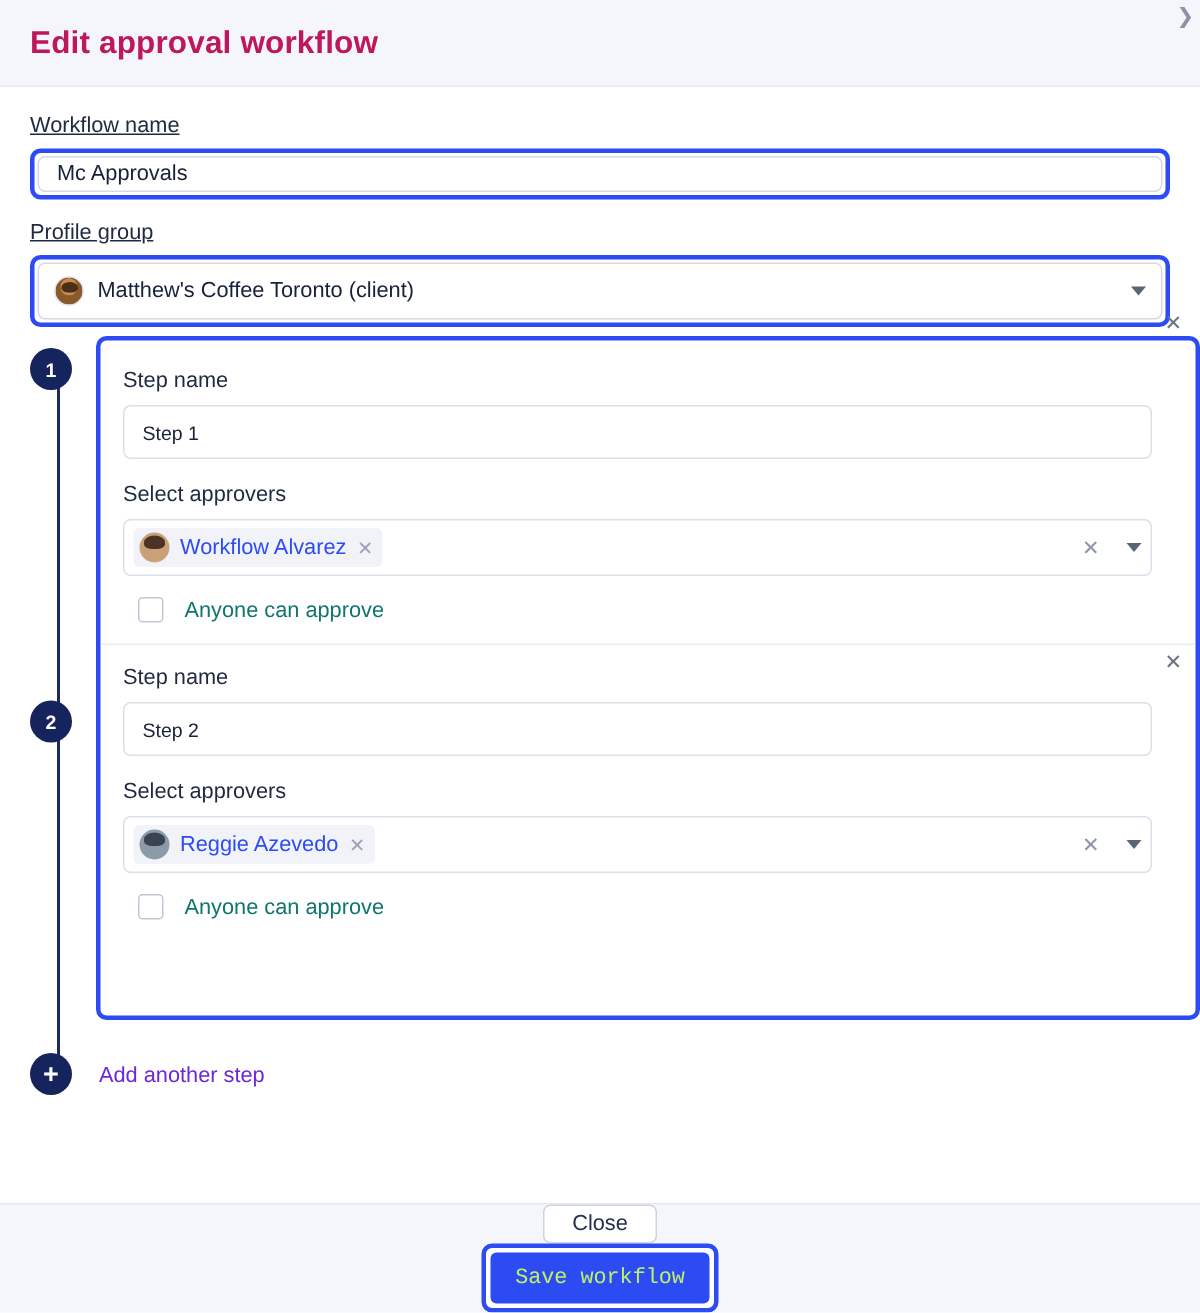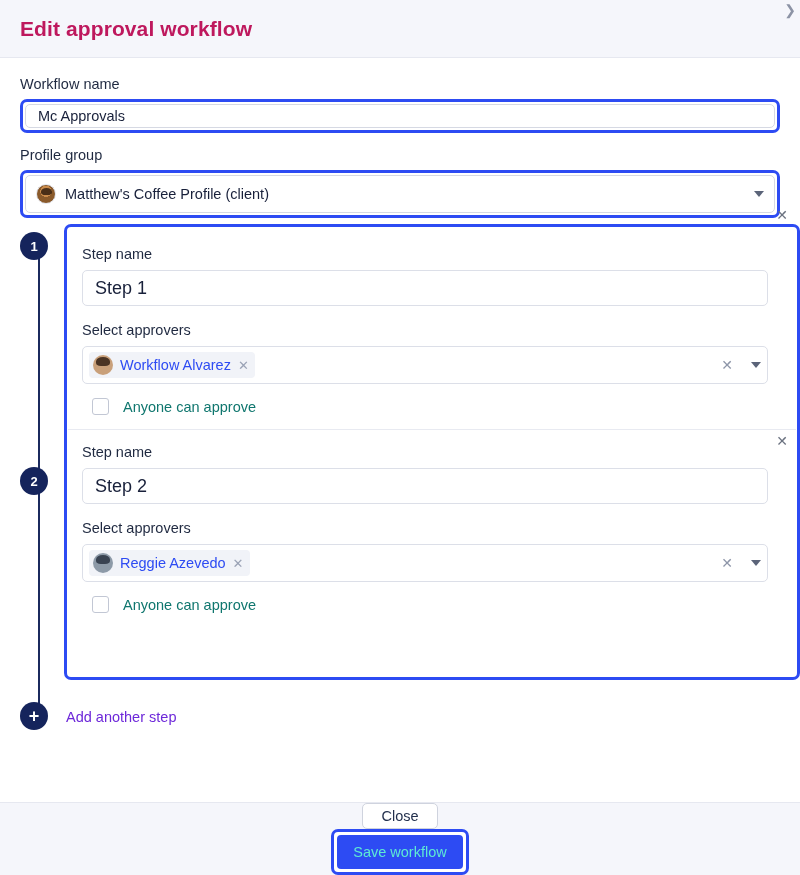--- a/index.html
+++ b/index.html
@@ -37,20 +37,21 @@
   .modal-body {
     padding: 18px 20px 0 20px;
     height: 744px;
     position: relative;
     background: #ffffff;
   }
   .field-label {
     font-size: 14.5px;
     color: #1f2940;
     margin-bottom: 7px;
+    text-decoration: underline;
   }
   
   .hl {
     border: 3px solid #2d4bf3;
     border-radius: 7px;
     padding: 2px;
   }
   .text-input {
     width: 100%;
     height: 24px;
@@ -188,21 +189,21 @@
     font-size: 14.5px;
     color: #1f2940;
     margin-bottom: 8px;
   }
   .step-input {
     width: 686px;
     height: 36px;
     border: 1px solid #dcdfe8;
     border-radius: 5px;
     padding: 0 12px;
-    font-size: 18px;
+    font-size: 13px;
     font-family: "Liberation Sans", sans-serif;
     color: #18203a;
     outline: none;
     background: #fff;
   }
   .approver-select {
     width: 686px;
     height: 38px;
     border: 1px solid #dcdfe8;
     border-radius: 5px;
@@ -305,24 +306,24 @@
     border-radius: 7px;
     padding: 3px;
     background: #fff;
   }
   .btn-save {
     height: 34px;
     padding: 0 16px;
     border: none;
     border-radius: 4px;
     background: #2d4bf3;
-    color: #5eead4;
-    font-size: 14.5px;
-    cursor: pointer;
-    font-family: Liberation Sans, sans-serif;
+    color: #bef264;
+    font-size: 14.5px;
+    cursor: pointer;
+    font-family: Liberation Mono, monospace;
   }
   .top-right-chevron {
     position: absolute;
     right: 4px;
     top: 2px;
     color: #8c93a5;
     font-size: 14px;
   }
 </style>
 </head>
@@ -342,21 +343,21 @@
       <div class="hl">
         <input class="text-input" type="text" value="Mc Approvals" style="">
       </div>
     </div>
 
     <div class="field-block">
       <div class="field-label">Profile group</div>
       <div class="hl">
         <div class="select-row">
           <span class="avatar-sm"></span>
-          <span class="select-value">Matthew's Coffee Profile (client)</span>
+          <span class="select-value">Matthew's Coffee Toronto (client)</span>
           <span class="caret"></span>
         </div>
       </div>
     </div>
 
     <div class="steps-wrap">
 
       <div class="steps-rail">
         <div class="rail-line"></div>
         <div class="step-badge badge-1">1</div>

